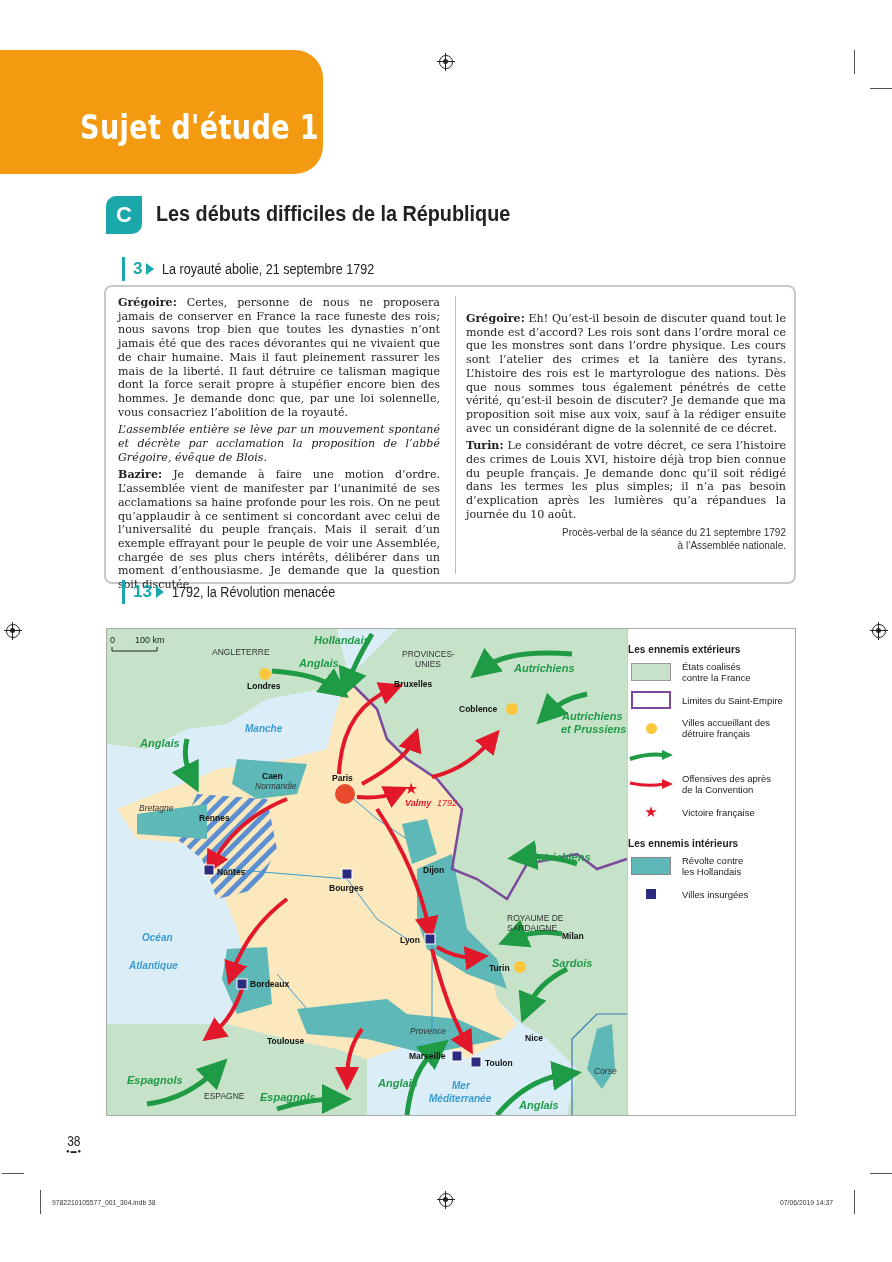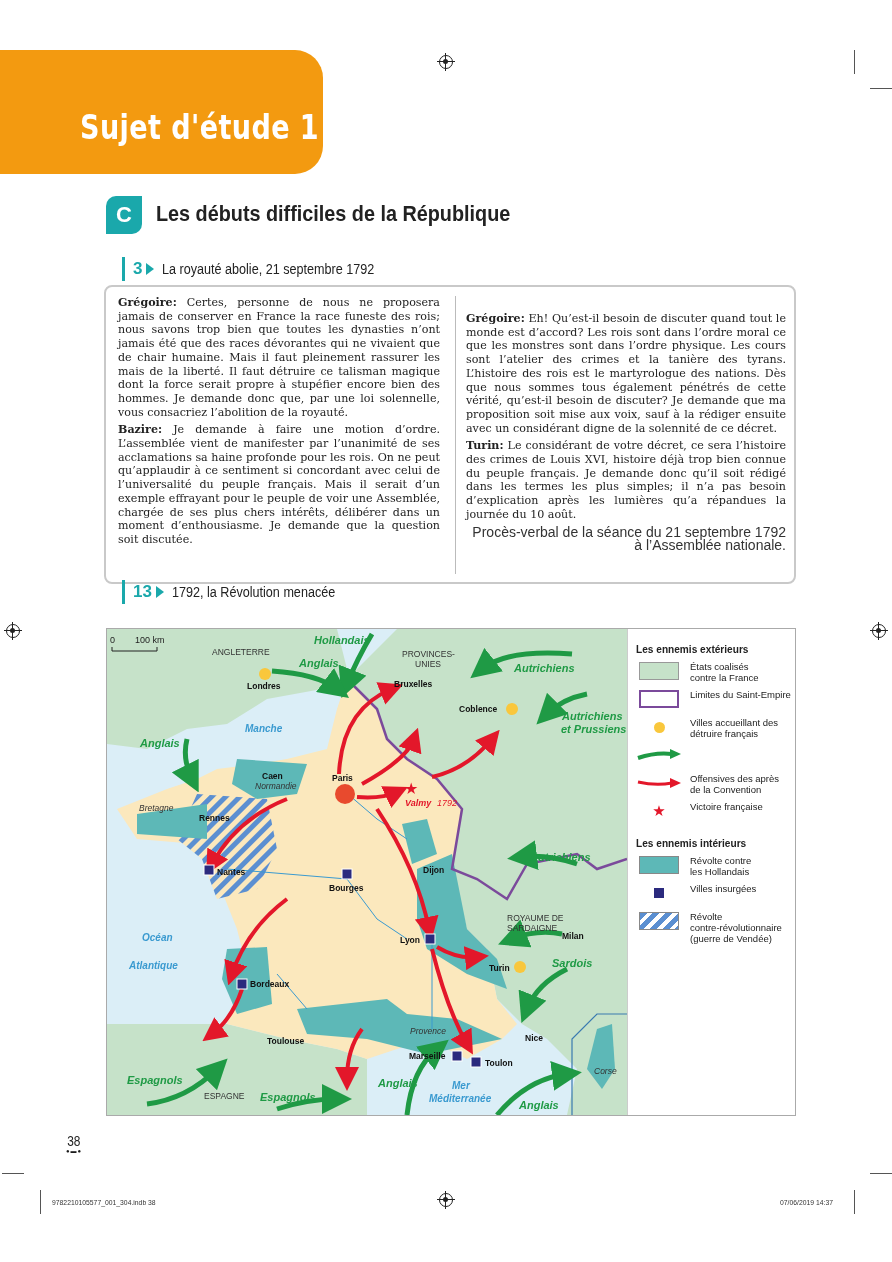--- a/index.html
+++ b/index.html
@@ -23,27 +23,27 @@
   .doc-title { font-size: 14px; color: #222; transform: scaleX(0.9); transform-origin: left center; white-space: nowrap; }
 
   .textbox { position: absolute; left: 104px; top: 285px; width: 692px; height: 299px; border: 2px solid #c9c9c9; border-radius: 8px; }
   .col { position: absolute; font-family: "DejaVu Serif", serif; font-size: 11.1px; line-height: 13.7px; color: #222; text-align: justify; }
   .col p { margin-bottom: 4px; }
   .col b { font-weight: bold; margin-top: 32px; }
   .col i { font-style: italic; }
   .col-left { left: 118px; top: 296px; width: 322px; }
   .col-right { left: 466px; top: 312px; width: 320px; }
   .col-divider { position: absolute; left: 455px; top: 296px; width: 1px; height: 278px; background: #bbb; }
-  .source { font-family: "Liberation Sans", sans-serif; font-size: 14px; line-height: 13px; text-align: right; color: #333; margin-top: 4px; }
+  .source { font-family: "Liberation Sans", sans-serif; font-size: 10px; line-height: 13px; text-align: right; color: #333; margin-top: 4px; }
 
   .mapframe { position: absolute; left: 106px; top: 628px; width: 690px; height: 488px; border: 1.5px solid #aaa; background: #fff; overflow: hidden; }
   .map { position: absolute; left: 0; top: 0; width: 520px; height: 486px; }
-  .legend { position: absolute; left: 520px; top: 0; width: 168px; height: 486px; background: #fff; border-left: 1px solid #ccc; padding: 10px 0 0 8px; font-size: 9.5px; color: #222; }
+  .legend { position: absolute; left: 520px; top: 0; width: 168px; height: 486px; background: #fff; border-left: 1px solid #ccc; padding: 10px 0 0 0; font-size: 9.5px; color: #222; }
   .legend h4 { font-size: 11px; font-weight: bold; margin: 4px 0 6px; transform: scaleX(0.92); transform-origin: left; white-space: nowrap; }
-  .leg-item { display: flex; align-items: flex-start; margin-bottom: 6px; min-height: 22px; }
+  .leg-item { display: flex; align-items: center; margin-bottom: 6px; min-height: 22px; }
   .leg-sym { width: 46px; height: 20px; margin-right: 8px; flex-shrink: 0; display: flex; align-items: center; justify-content: center; }
   .leg-text { line-height: 11px; }
   .sw { width: 40px; height: 18px; }
   .maplabel { font-family: "Liberation Sans", sans-serif; }
 
   .pagenum { position: absolute; left: 66px; top: 1133px; font-size: 14px; color: #222; transform: scaleX(0.85); }
   .pagedots { position: absolute; left: 66px; top: 1148px; font-size: 6px; letter-spacing: 1px; }
   .slug { position: absolute; top: 1198px; font-size: 8px; color: #333; transform: scaleX(0.85); transform-origin: left; white-space: nowrap; }
 </style>
 </head>
@@ -79,20 +79,21 @@
 <div class="doc-head" style="left:122px;top:257px;">
   <span class="doc-bar"></span>
   <span class="doc-num">3</span>
   <span class="doc-arrow"></span>
   <span class="doc-title">La royauté abolie, 21 septembre 1792</span>
 </div>
 
 <div class="textbox"></div>
 <div class="col col-left">
   <p><b>Grégoire:</b><span> Certes, personne de nous ne proposera jamais de conserver en France la race funeste des rois; nous savons trop bien que toutes les dynasties n’ont jamais été que des races dévorantes qui ne vivaient que de chair humaine. Mais il faut pleinement rassurer les mais de la liberté. Il faut détruire ce talisman magique dont la force serait propre à stupéfier encore bien des hommes. Je demande donc que, par une loi solennelle, vous consacriez l’abolition de la royauté.</span></p>
+  <p><i>L’assemblée entière se lève par un mouvement spontané et décrète par acclamation la proposition de l’abbé Grégoire, évêque de Blois.</i></p>
   <p><b>Bazire:</b><span> Je demande à faire une motion d’ordre. L’assemblée vient de manifester par l’unanimité de ses acclamations sa haine profonde pour les rois. On ne peut qu’applaudir à ce sentiment si concordant avec celui de l’universalité du peuple français. Mais il serait d’un exemple effrayant pour le peuple de voir une Assemblée, chargée de ses plus chers intérêts, délibérer dans un moment d’enthousiasme. Je demande que la question soit discutée.</span></p>
 </div>
 <div class="col-divider"></div>
 <div class="col col-right">
   <p><b>Grégoire:</b><span> Eh! Qu’est-il besoin de discuter quand tout le monde est d’accord? Les rois sont dans l’ordre moral ce que les monstres sont dans l’ordre physique. Les cours sont l’atelier des crimes et la tanière des tyrans. L’histoire des rois est le martyrologue des nations. Dès que nous sommes tous également pénétrés de cette vérité, qu’est-il besoin de discuter? Je demande que ma proposition soit mise aux voix, sauf à la rédiger ensuite avec un considérant digne de la solennité de ce décret.</span></p>
   <p><b>Turin:</b><span> Le considérant de votre décret, ce sera l’histoire des crimes de Louis XVI, histoire déjà trop bien connue du peuple français. Je demande donc qu’il soit rédigé dans les termes les plus simples; il n’a pas besoin d’explication après les lumières qu’a répandues la journée du 10 août.</span></p>
   <div class="source">
     <div>Procès-verbal de la séance du 21 septembre 1792</div>
     <div>à l’Assemblée nationale.</div>
   </div>
@@ -321,29 +322,19 @@
         </div>
     </div>
     <div class="leg-item">
       <div class="leg-sym">
           <div style="width:10px;height:10px;background:#2b2a7e;"></div>
         </div>
       <div class="leg-text">
           <div>Villes insurgées</div>
         </div>
     </div>
-    <div class="leg-item">
-      <div class="leg-sym">
-          <div class="sw" style="border:1px solid #888;background:repeating-linear-gradient(135deg,#5b8fd1 0 5px,#ffffff 5px 9px);"></div>
-        </div>
-      <div class="leg-text">
-          <div>Révolte</div>
-          <div>contre-révolutionnaire</div>
-          <div>(guerre de Vendée)</div>
-        </div>
-    </div>
   </div>
 </div>
 
 <div class="pagenum">38</div>
 <div class="pagedots">●▬●</div>
 <div class="slug" style="left:52px;">9782210105577_001_304.indb   38</div>
 <div class="slug" style="left:780px;">07/06/2019   14:37</div>
 
 </body></html>

